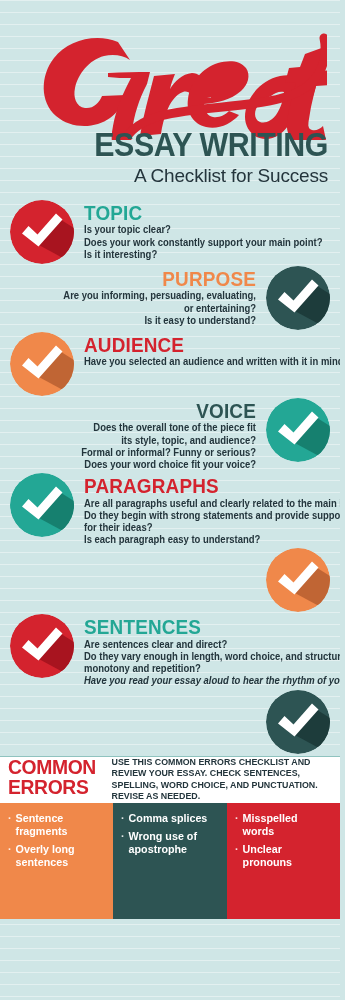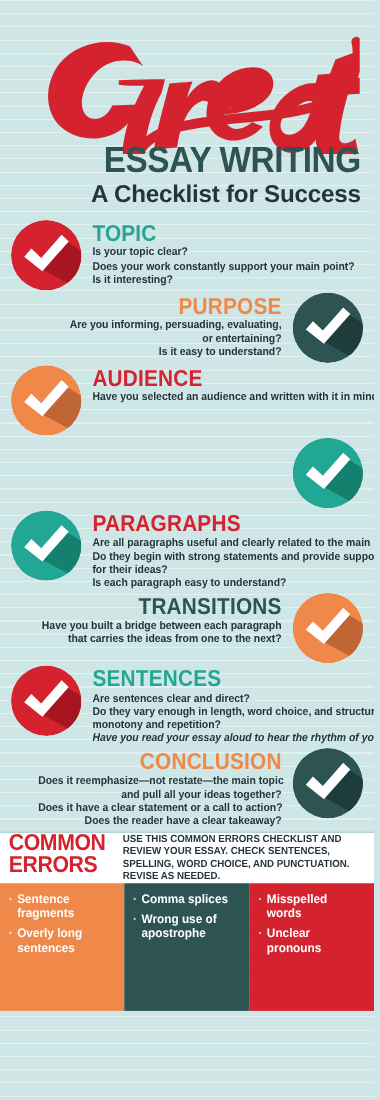--- a/index.html
+++ b/index.html
@@ -53,22 +53,22 @@
     color: #2d5453;
     transform: scaleX(0.92);
     transform-origin: right center;
     line-height: 1;
   }
   .checklist-sub {
     position: absolute;
     right: 12px;
     top: 166px;
     font-family: "Liberation Sans", sans-serif;
-    font-weight: bold;
-    font-size: 22px;
+    font-weight: normal;
+    font-size: 19px;
     color: #23353c;
     line-height: 1;
     letter-spacing: -0.2px;
   }
 
   
   .rows {
     position: relative;
   }
   .row {
@@ -265,20 +265,27 @@
         </div>
       </div>
       <div class="row right">
         <div class="badge">
           <svg viewBox="0 0 64 64">
             <circle cx="32" cy="32" r="32" fill="#23a795"></circle>
             <path d="M27 44 L64 64 L64 28 L48 18 Z" fill="#16806f"></path>
             <path d="M12 33.5 L18.5 26 L27.5 34.5 L46 13.5 L52.5 19.5 L28.5 46.5 Z" fill="#ffffff"></path>
           </svg>
         </div>
+        <div class="texts">
+          <div class="cat-title" style="color: rgb(45, 84, 83);">VOICE</div>
+          <div class="cat-line">Does the overall tone of the piece fit</div>
+          <div class="cat-line">its style, topic, and audience?</div>
+          <div class="cat-line">Formal or informal? Funny or serious?</div>
+          <div class="cat-line">Does your word choice fit your voice?</div>
+        </div>
       </div>
       <div class="row left">
         <div class="badge">
           <svg viewBox="0 0 64 64">
             <circle cx="32" cy="32" r="32" fill="#23a795"></circle>
             <path d="M27 44 L64 64 L64 28 L48 18 Z" fill="#16806f"></path>
             <path d="M12 33.5 L18.5 26 L27.5 34.5 L46 13.5 L52.5 19.5 L28.5 46.5 Z" fill="#ffffff"></path>
           </svg>
         </div>
         <div class="texts">
@@ -290,25 +297,20 @@
         </div>
       </div>
       <div class="row right">
         <div class="badge">
           <svg viewBox="0 0 64 64">
             <circle cx="32" cy="32" r="32" fill="#f0884a"></circle>
             <path d="M27 44 L64 64 L64 28 L48 18 Z" fill="#c06534"></path>
             <path d="M12 33.5 L18.5 26 L27.5 34.5 L46 13.5 L52.5 19.5 L28.5 46.5 Z" fill="#ffffff"></path>
           </svg>
         </div>
-        <div class="texts">
-          <div class="cat-title" style="color: rgb(45, 84, 83);">TRANSITIONS</div>
-          <div class="cat-line">Have you built a bridge between each paragraph</div>
-          <div class="cat-line">that carries the ideas from one to the next?</div>
-        </div>
       </div>
       <div class="row left">
         <div class="badge">
           <svg viewBox="0 0 64 64">
             <circle cx="32" cy="32" r="32" fill="#d4232e"></circle>
             <path d="M27 44 L64 64 L64 28 L48 18 Z" fill="#a8141f"></path>
             <path d="M12 33.5 L18.5 26 L27.5 34.5 L46 13.5 L52.5 19.5 L28.5 46.5 Z" fill="#ffffff"></path>
           </svg>
         </div>
         <div class="texts">
@@ -319,27 +321,20 @@
           <div class="cat-line italic">Have you read your essay aloud to hear the rhythm of your writing?</div>
         </div>
       </div>
       <div class="row right">
         <div class="badge">
           <svg viewBox="0 0 64 64">
             <circle cx="32" cy="32" r="32" fill="#2d5453"></circle>
             <path d="M27 44 L64 64 L64 28 L48 18 Z" fill="#1d3c3b"></path>
             <path d="M12 33.5 L18.5 26 L27.5 34.5 L46 13.5 L52.5 19.5 L28.5 46.5 Z" fill="#ffffff"></path>
           </svg>
-        </div>
-        <div class="texts">
-          <div class="cat-title" style="color: rgb(240, 136, 74);">CONCLUSION</div>
-          <div class="cat-line">Does it reemphasize—not restate—the main topic</div>
-          <div class="cat-line">and pull all your ideas together?</div>
-          <div class="cat-line">Does it have a clear statement or a call to action?</div>
-          <div class="cat-line">Does the reader have a clear takeaway?</div>
         </div>
       </div>
     </div>
 
   <div class="errors-header">
     <div class="ce-title">
       <div>COMMON</div>
       <div>ERRORS</div>
     </div>
     <div class="ce-blurb">USE THIS COMMON ERRORS CHECKLIST AND REVIEW YOUR ESSAY. CHECK SENTENCES, SPELLING, WORD CHOICE, AND PUNCTUATION. REVISE AS NEEDED.</div>

